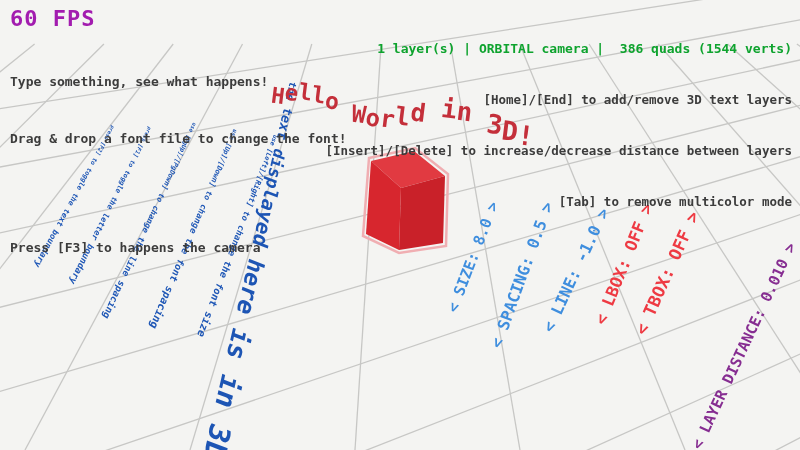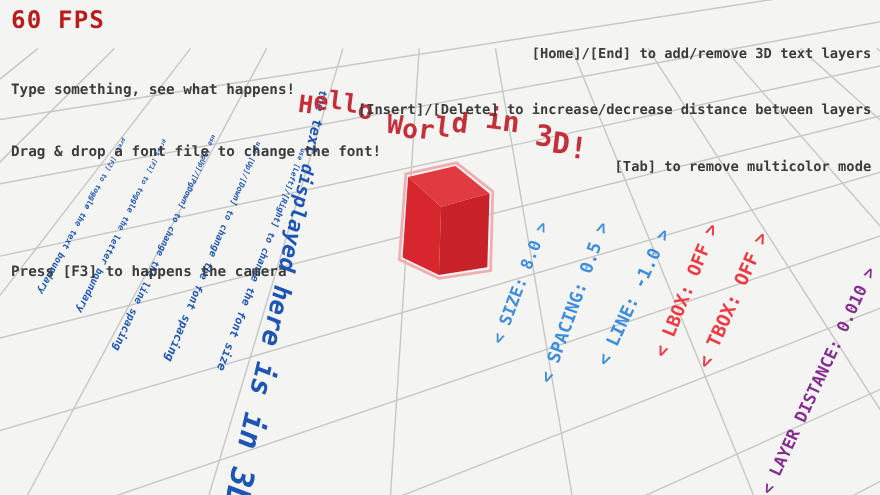--- a/index.html
+++ b/index.html
@@ -6,21 +6,21 @@
   body{
     width:800px;height:450px;overflow:hidden;position:relative;
     background:#f4f4f2;
     font-family:"DejaVu Sans Mono","Liberation Mono",monospace;
   }
   .viewport{position:absolute;inset:0;overflow:hidden;}
   #grid-svg{position:absolute;left:0;top:0;}
   
   .hud{position:absolute;z-index:30;white-space:pre;}
   .fps{
-    left:10px;top:6px;font-size:22px;font-weight:bold;color:#b91c1c;
+    left:10px;top:6px;font-size:22px;font-weight:bold;color:#a21caf;
     letter-spacing:1px;
   }
   .left-help{left:10px;top:34px;font-size:13px;font-weight:bold;color:#3c3c3c;line-height:19px;}
   .left-help .gap{height:14px;}
   .right-hud{right:8px;top:6px;text-align:right;font-size:13px;line-height:17px;font-weight:bold;}
   .status{color:#0ea32e;}
   .right-help{color:#3c3c3c;font-size:12.5px;}
   
   .gtext{
     position:absolute;white-space:pre;font-weight:bold;z-index:10;
@@ -99,16 +99,17 @@
 <div class="hud fps">60 FPS</div>
 
 <div class="hud left-help">
   <div>Type something, see what happens!</div>
   <div>Drag &amp; drop a font file to change the font!</div>
   <div class="gap"></div>
   <div>Press [F3] to happens the camera</div>
 </div>
 
 <div class="hud right-hud">
+  <div class="status">1 layer(s) | ORBITAL camera |  386 quads (1544 verts)</div>
   <div class="right-help">[Home]/[End] to add/remove 3D text layers</div>
   <div class="right-help">[Insert]/[Delete] to increase/decrease distance between layers</div>
   <div class="right-help">[Tab] to remove multicolor mode</div>
 </div>
 
 </body></html>

